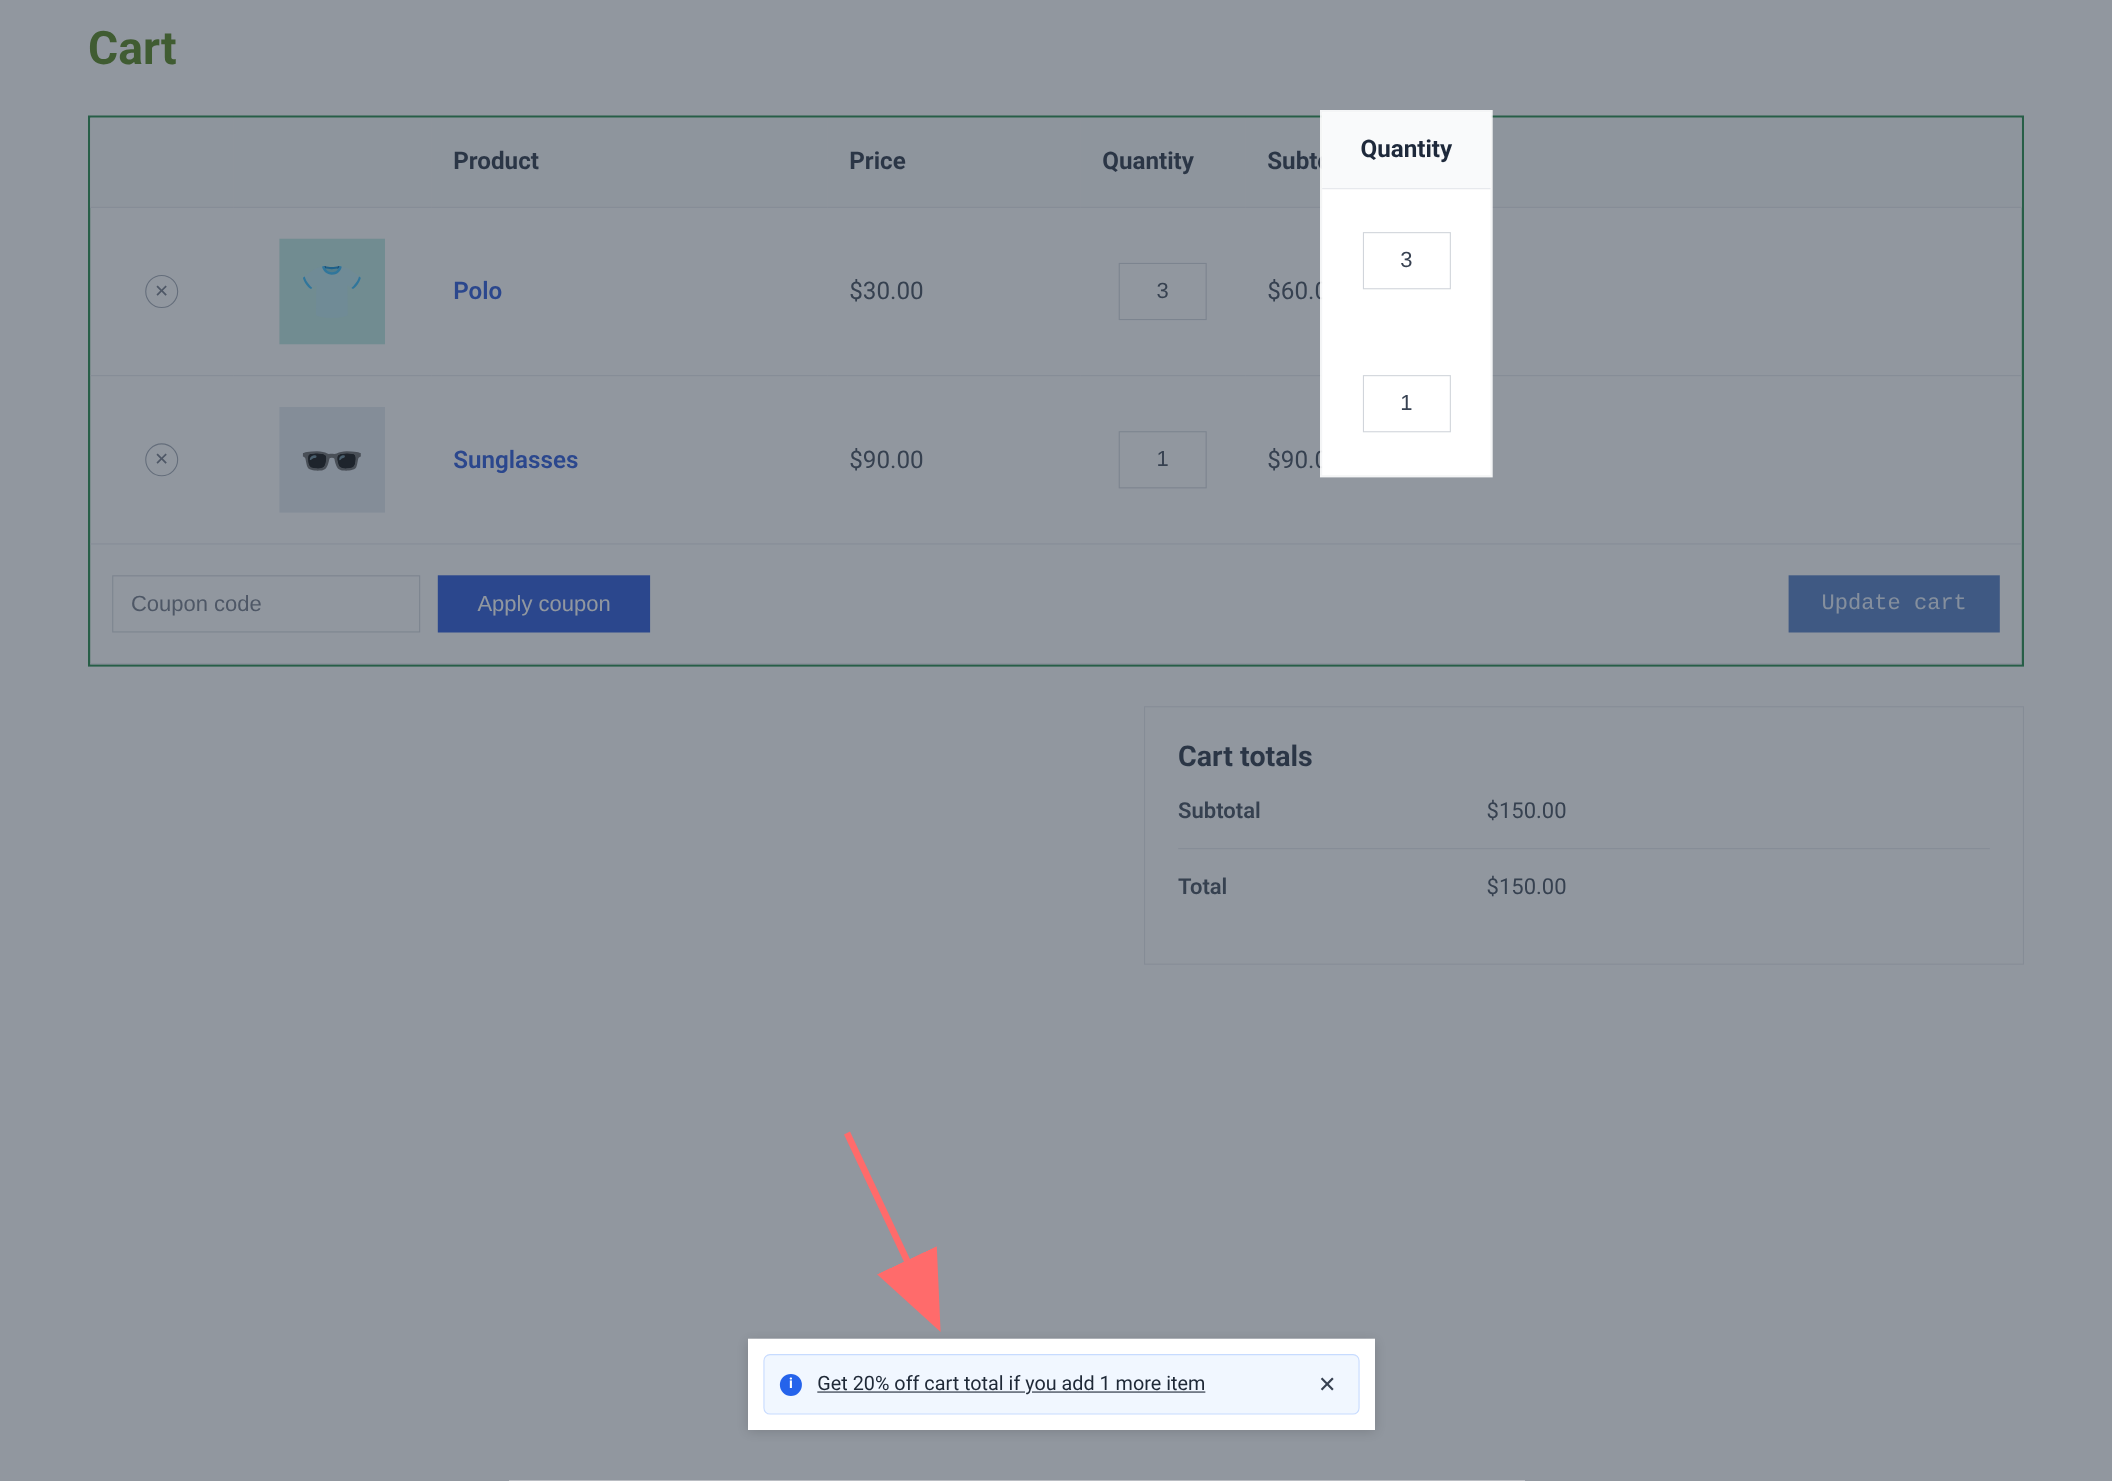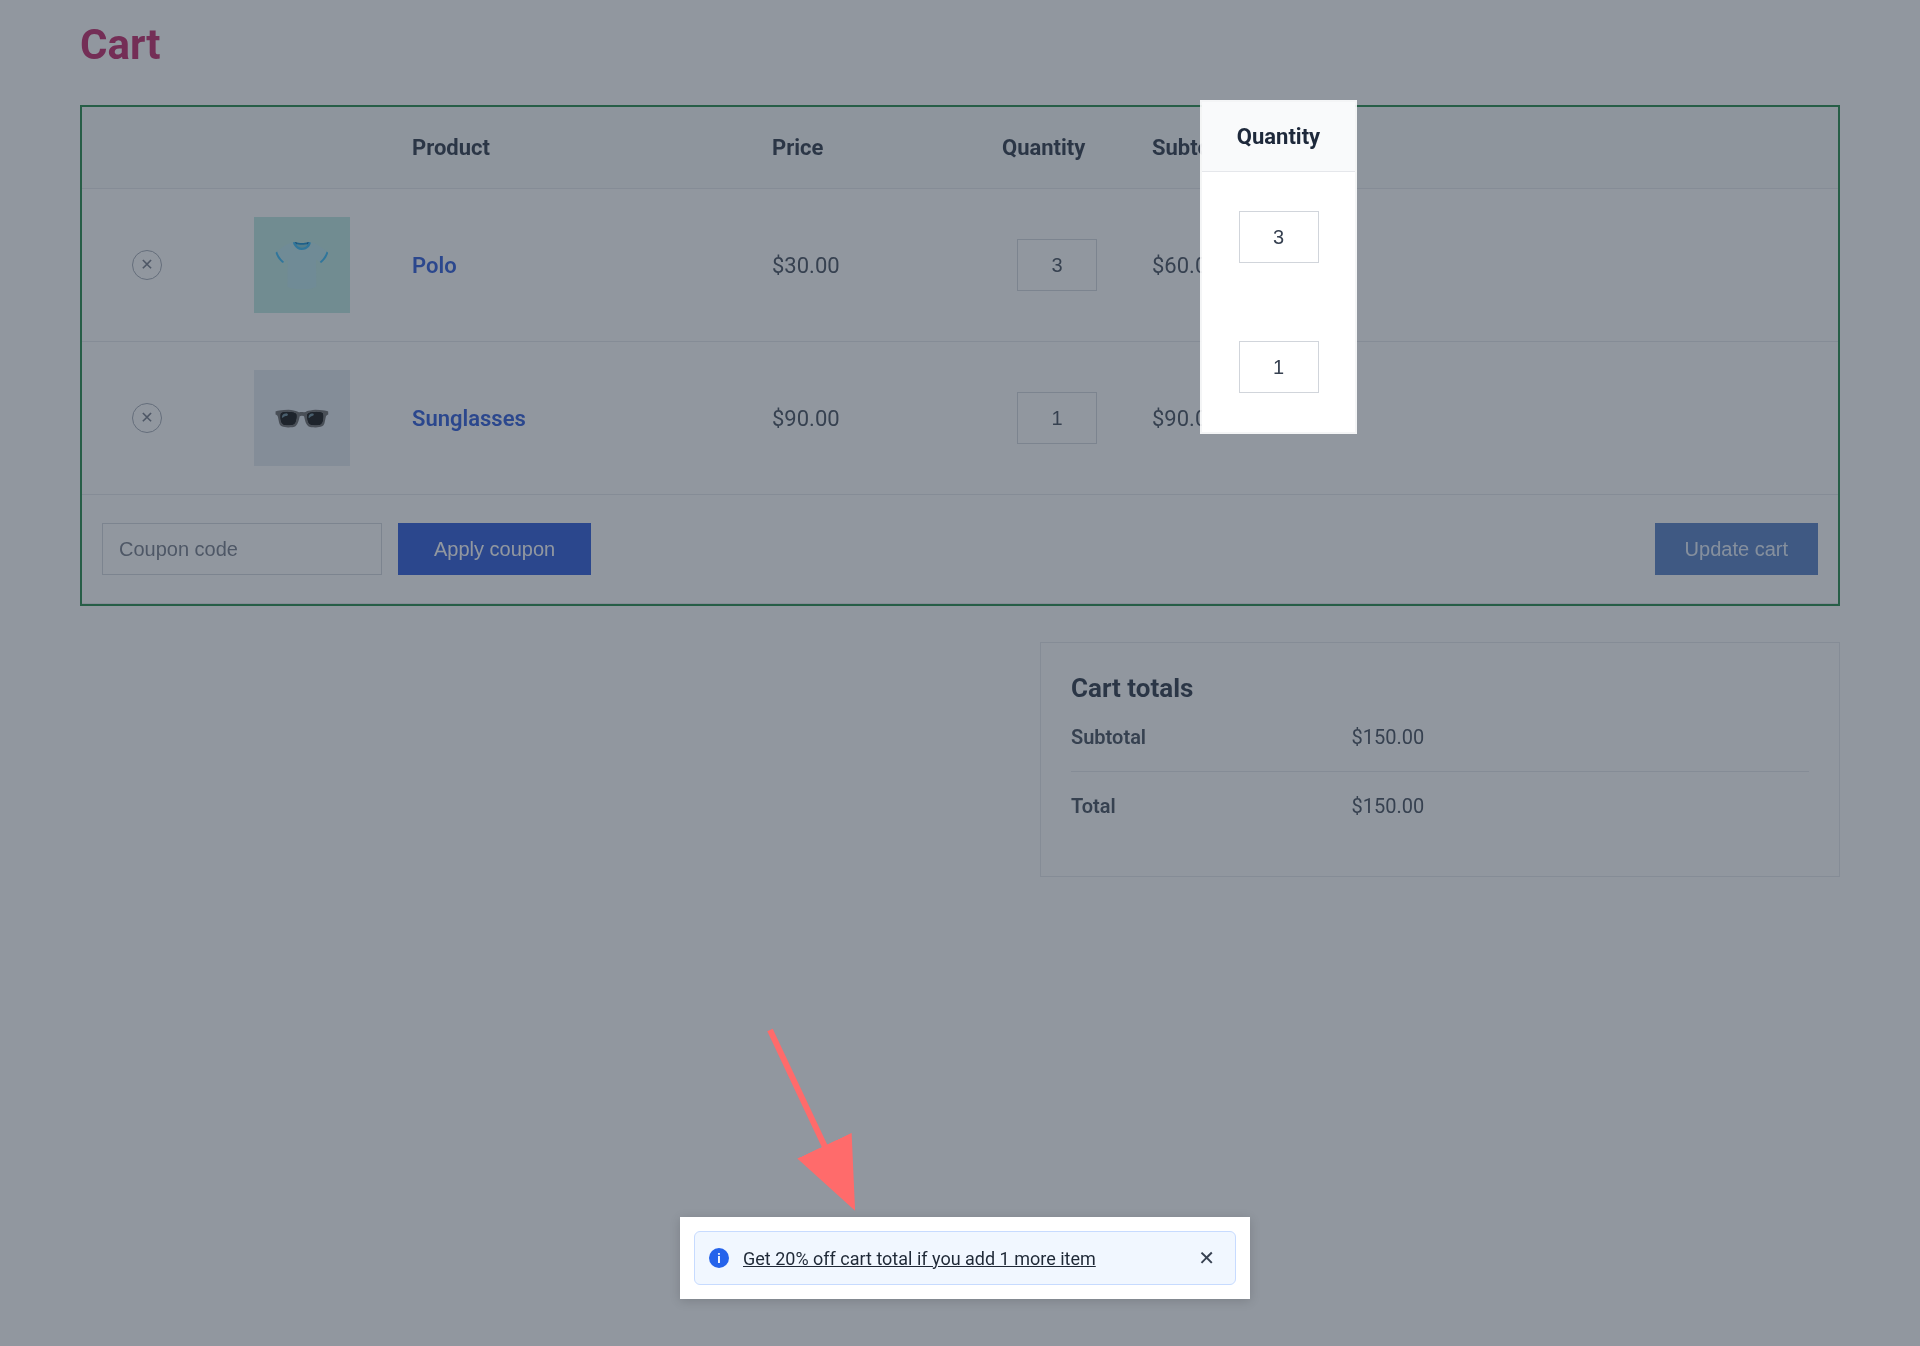--- a/index.html
+++ b/index.html
@@ -11,21 +11,21 @@
       height: 1346px;
       position: relative;
       overflow: hidden;
     }
     .page-wrap {
       padding: 20px 80px 60px 80px;
     }
     h1.page-title {
       font-size: 42px;
       font-weight: 700;
-      color: #be185d;
+      color: #4d7c0f;
       margin-bottom: 36px;
     }
     .cart-box {
       border: 2px solid #15803d;
       background: #fff;
     }
     .cart-table {
       width: 100%;
       border-collapse: collapse;
     }
@@ -120,20 +120,21 @@
       cursor: pointer;
     }
     .update-btn {
       height: 52px;
       padding: 0 30px;
       background: #4a77c2;
       color: #e5eefb;
       border: none;
       font-size: 20px;
       cursor: pointer;
+      font-family: Liberation Mono, monospace;
     }
 
     .totals-panel {
       width: 800px;
       margin-left: auto;
       margin-top: 36px;
       border: 1px solid #e5e7eb;
       padding: 30px 30px 36px 30px;
       background: #fff;
     }

